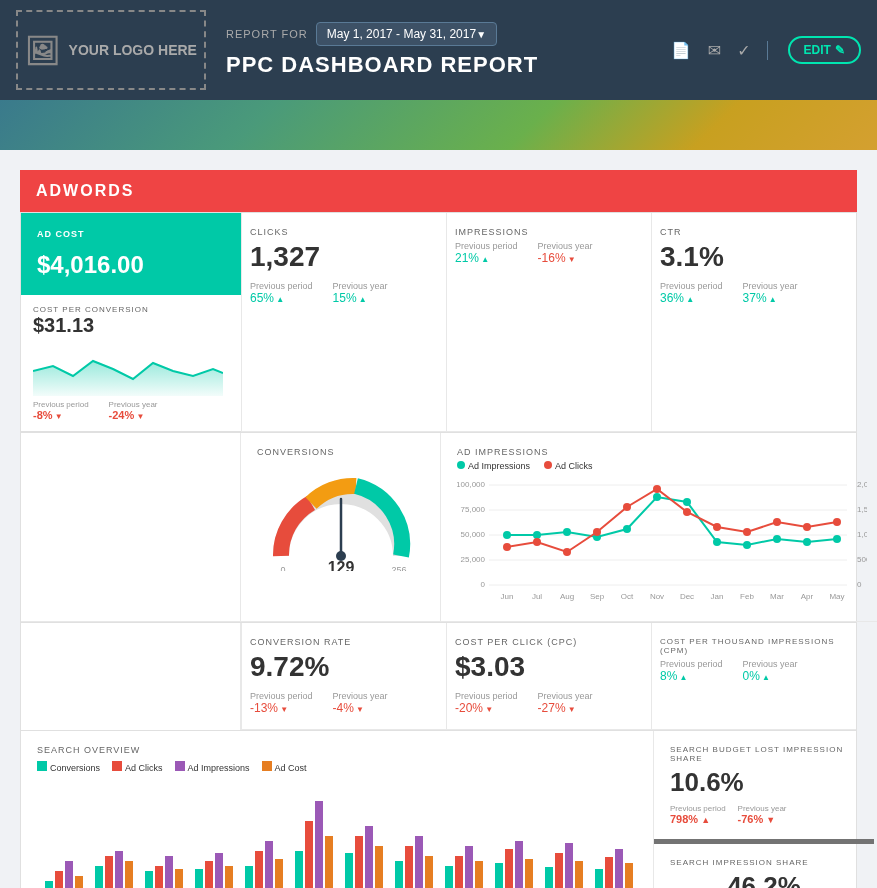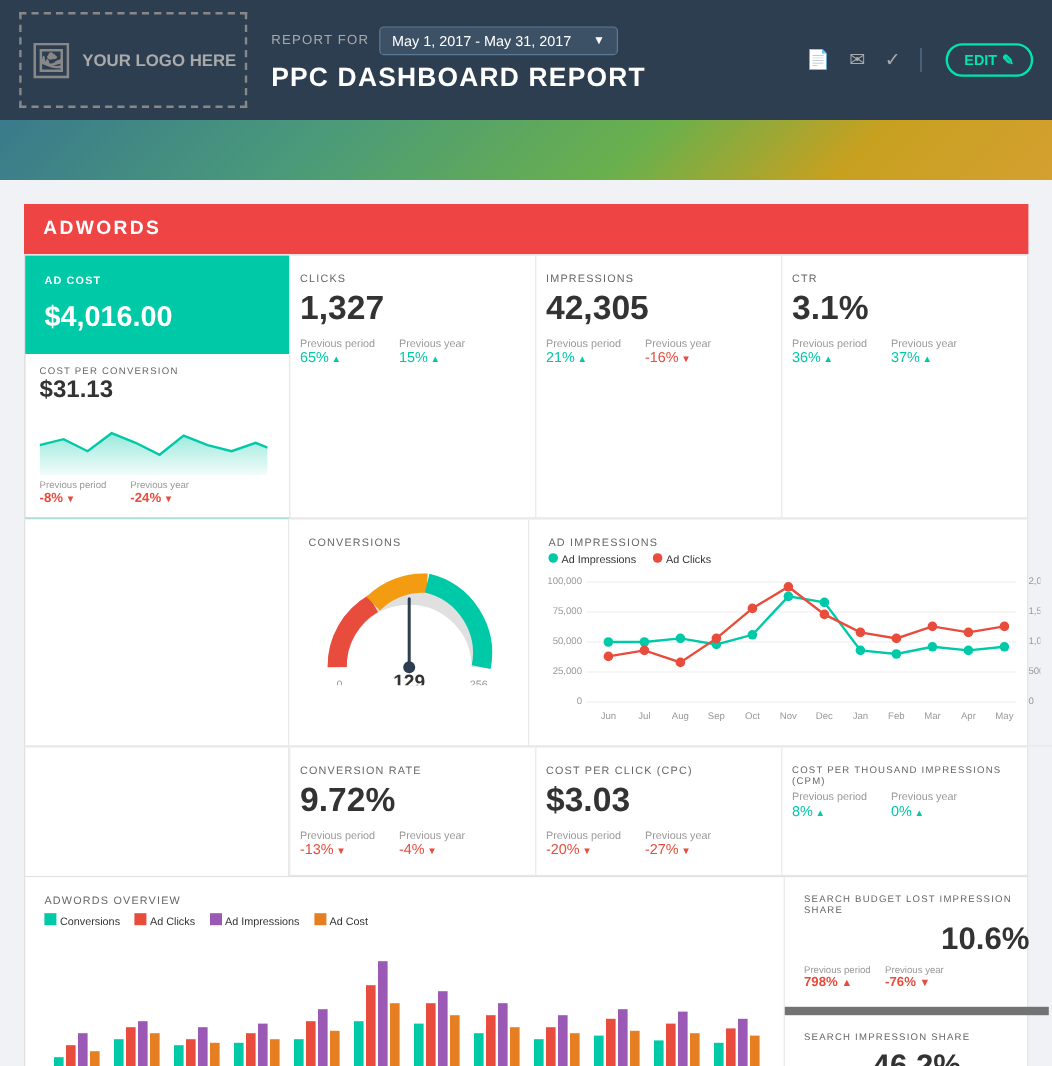--- a/index.html
+++ b/index.html
@@ -52,21 +52,21 @@
 
 <div class="header">
   <div class="logo-box">
     <span class="logo-icon">🖼</span>
     <span class="logo-text">YOUR LOGO HERE</span>
   </div>
 
   <div class="header-center">
     <div class="report-for-row">
       <span class="report-for-label">REPORT FOR</span>
-      <div class="date-dropdown" style="background:#3d5166;border:1px solid #5a7a96;color:#fff;padding:4px 10px;border-radius:4px;font-size:12px;display:flex;align-items:center;gap:18px;cursor:pointer;">
+      <div class="date-dropdown" style="background:#3d5166;border:1px solid #5a7a96;color:#fff;padding:4px 10px;border-radius:4px;font-size:12px;display:flex;align-items:center;gap:0;cursor:pointer;">
         <span>May 1, 2017 - May 31, 2017</span>
         <span style="font-size:10px;">▼</span>
       </div>
     </div>
     <div class="page-title">PPC DASHBOARD REPORT</div>
   </div>
 
   <div class="header-actions">
     <div class="header-icons">
       <span class="header-icon" title="PDF">📄</span>
@@ -130,21 +130,20 @@
         </div>
         <div class="prev-item">
           <span class="prev-label">Previous year</span>
           <span class="prev-value up arrow-up">15%</span>
         </div>
       </div>
     </div>
 
     <div class="metric-card">
       <div class="metric-label">IMPRESSIONS</div>
-      <div class="metric-value">42,305</div>
       <div class="metric-prev">
         <div class="prev-item">
           <span class="prev-label">Previous period</span>
           <span class="prev-value up arrow-up">21%</span>
         </div>
         <div class="prev-item">
           <span class="prev-label">Previous year</span>
           <span class="prev-value down arrow-down">-16%</span>
         </div>
       </div>
@@ -310,21 +309,21 @@
           <span class="prev-label">Previous year</span>
           <span class="prev-value up arrow-up">0%</span>
         </div>
       </div>
     </div>
   </div>
 
   <div style="background:#fff;display:grid;grid-template-columns:1fr 220px;border:1px solid #e0e0e0;border-top:none;">
 
     <div style="padding:14px 16px;border-right:1px solid #e8e8e8;">
-      <div style="font-size:9px;color:#666;letter-spacing:1px;margin-bottom:6px;">ADWORDS OVERVIEW</div>
+      <div style="font-size:9px;color:#666;letter-spacing:1px;margin-bottom:6px;">SEARCH OVERVIEW</div>
       <div style="display:flex;gap:12px;margin-bottom:8px;font-size:9px;flex-wrap:wrap;">
         <span><span style="display:inline-block;width:10px;height:10px;background:#00c9a7;margin-right:3px;"></span><span>Conversions</span></span>
         <span><span style="display:inline-block;width:10px;height:10px;background:#e74c3c;margin-right:3px;"></span><span>Ad Clicks</span></span>
         <span><span style="display:inline-block;width:10px;height:10px;background:#9b59b6;margin-right:3px;"></span><span>Ad Impressions</span></span>
         <span><span style="display:inline-block;width:10px;height:10px;background:#e67e22;margin-right:3px;"></span><span>Ad Cost</span></span>
       </div>
 
       <svg width="600" height="140" viewBox="0 0 600 140">
 
         <text x="25" y="138" font-size="8" fill="#999" text-anchor="middle">Jun</text>
@@ -397,23 +396,23 @@
 
         <rect x="558" y="88" width="8" height="38" fill="#00c9a7"></rect>
         <rect x="568" y="76" width="8" height="50" fill="#e74c3c"></rect>
         <rect x="578" y="68" width="8" height="58" fill="#9b59b6"></rect>
         <rect x="588" y="82" width="8" height="44" fill="#e67e22"></rect>
       </svg>
     </div>
 
     <div style="display:flex;flex-direction:column;">
 
-      <div style="padding:14px 16px;border-bottom:7px solid #737373;flex:1;">
+      <div style="padding:14px 16px;border-bottom:5px solid #737373;flex:1;">
         <div style="font-size:8px;color:#666;letter-spacing:1px;margin-bottom:4px;">SEARCH BUDGET LOST IMPRESSION SHARE</div>
-        <div style="font-size:26px;font-weight:bold;color:#333;text-align:right;">10.6%</div>
+        <div style="font-size:26px;font-weight:bold;color:#333;text-align:left;">10.6%</div>
         <div style="display:flex;gap:12px;margin-top:6px;">
           <div>
             <div style="font-size:8px;color:#999;">Previous period</div>
             <div style="font-size:11px;font-weight:bold;" class="down"><span>798%</span> <span style="color:#e74c3c;font-size:9px;">▲</span></div>
           </div>
           <div>
             <div style="font-size:8px;color:#999;">Previous year</div>
             <div style="font-size:11px;font-weight:bold;" class="down"><span>-76%</span> <span style="color:#e74c3c;font-size:9px;">▼</span></div>
           </div>
         </div>

